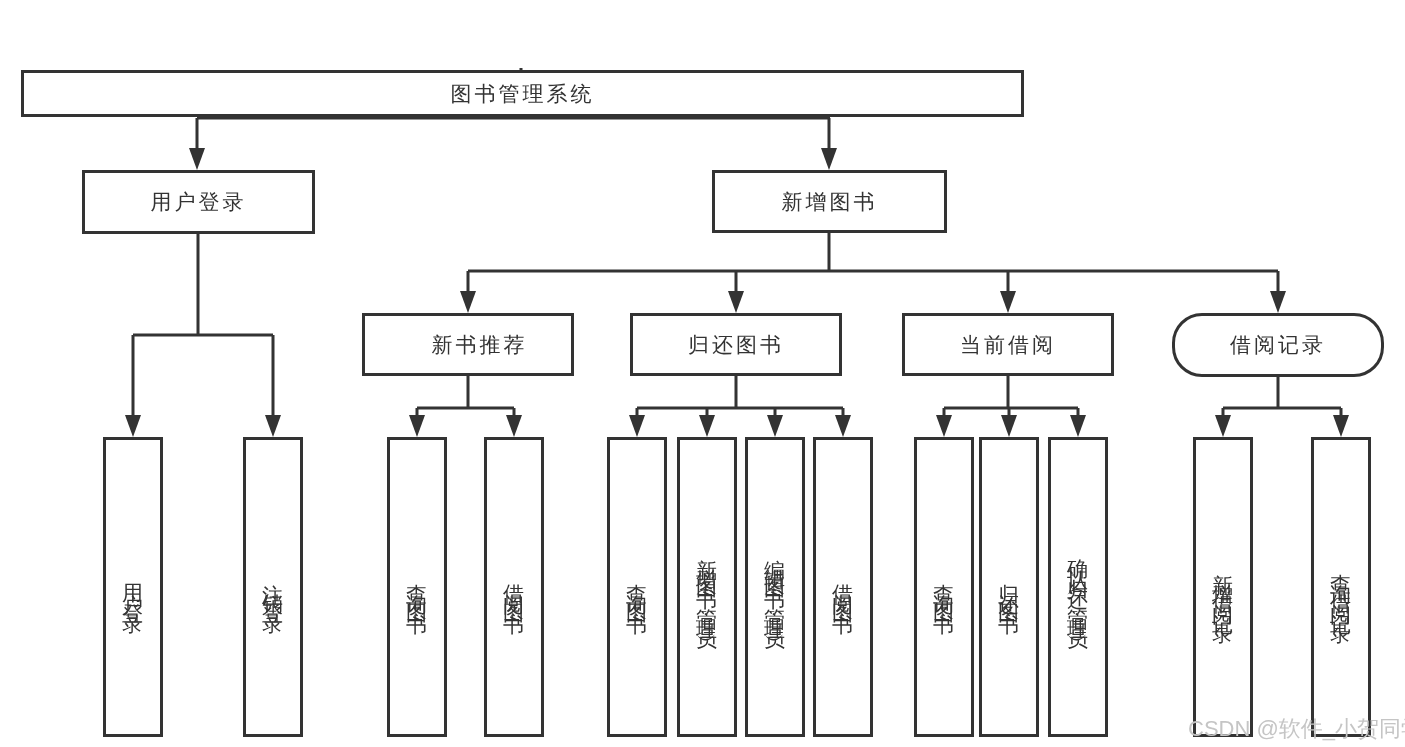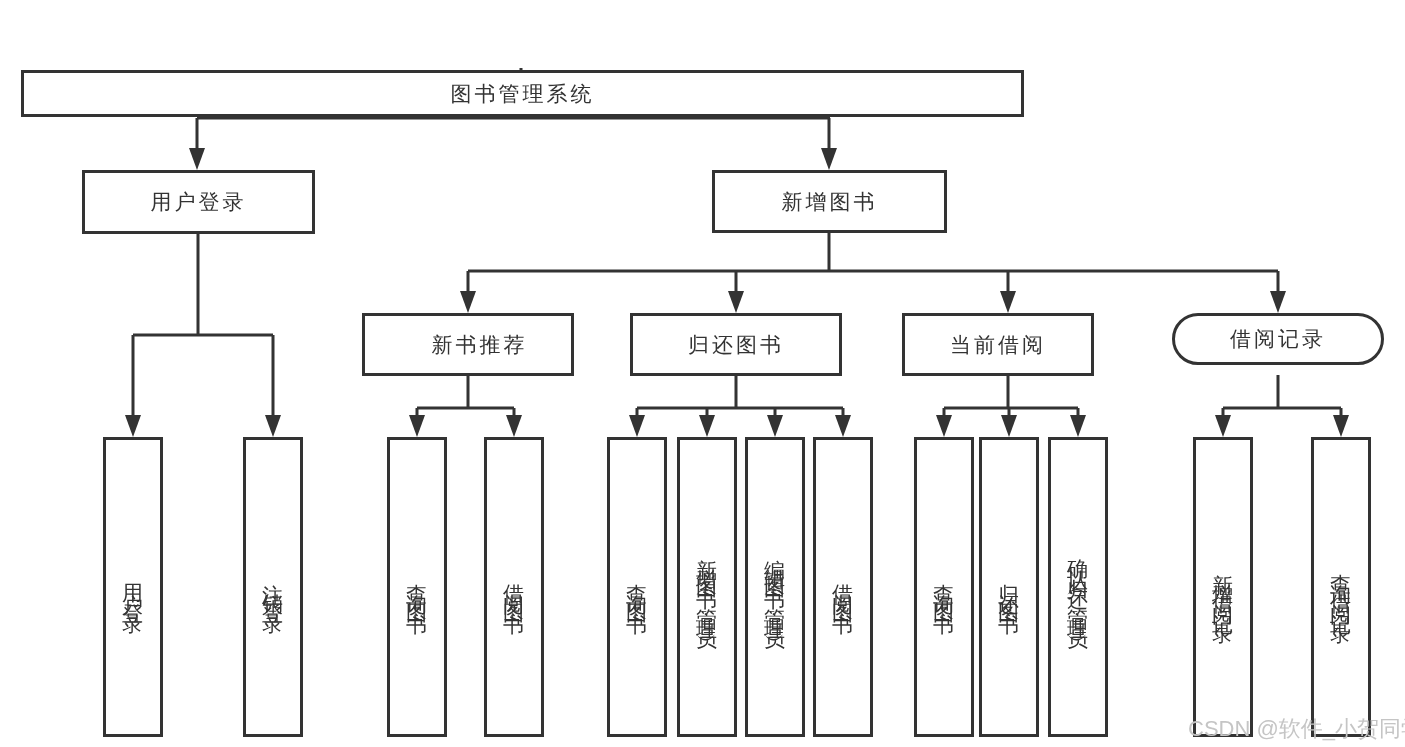--- a/index.html
+++ b/index.html
@@ -69,24 +69,24 @@
   <div class="box" style="left:712px;top:170px;width:235px;height:63px;">
     <span class="h-label">新增图书</span>
   </div>
 
   <div class="box" style="left:362px;top:313px;width:212px;height:63px;padding-left:23px;">
     <span class="h-label">新书推荐</span>
   </div>
   <div class="box" style="left:630px;top:313px;width:212px;height:63px;">
     <span class="h-label">归还图书</span>
   </div>
-  <div class="box" style="left:902px;top:313px;width:192px;height:63px;text-align:center;">
+  <div class="box" style="left:902px;top:313px;width:212px;height:63px;text-align:center;">
     <span class="h-label">当前借阅</span>
   </div>
-  <div class="box" style="left:1172px;top:313px;width:212px;height:52px;border-radius:30px;">
+  <div class="box" style="left:1172px;top:313px;width:212px;height:64px;border-radius:30px;">
     <span class="h-label">借阅记录</span>
   </div>
 
   <div class="box leaf" style="left:103px;">
     <span class="v-label">用户登录</span>
   </div>
   <div class="box leaf" style="left:243px;">
     <span class="v-label">注销登录</span>
   </div>
   <div class="box leaf" style="left:387px;">

